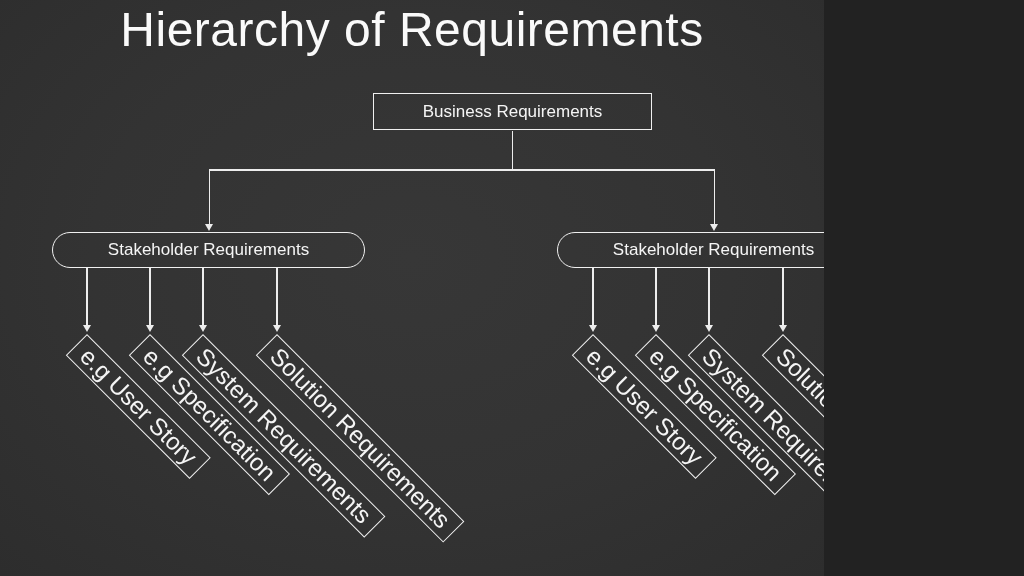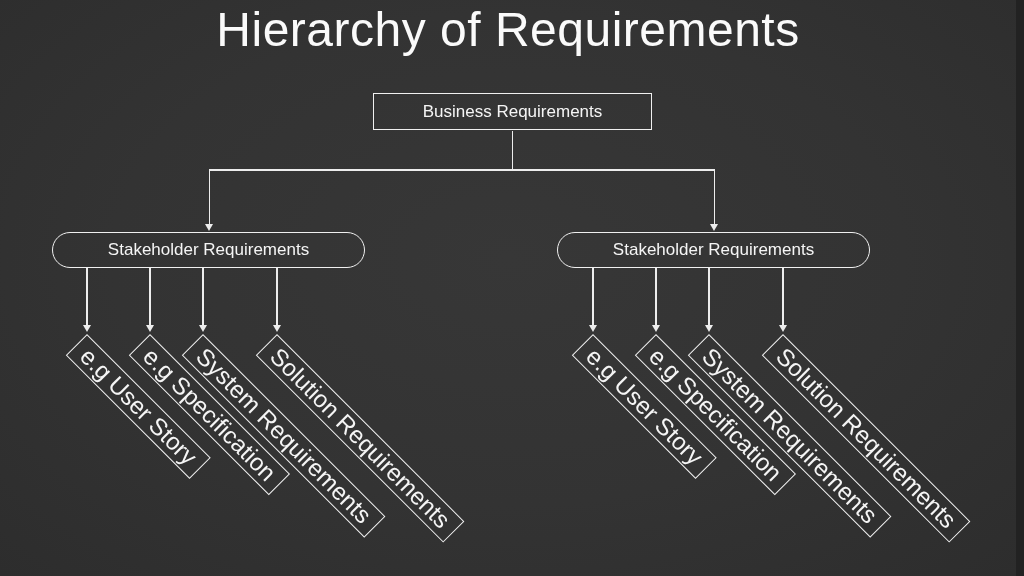--- a/index.html
+++ b/index.html
@@ -2,21 +2,21 @@
 <html><head>
 <meta charset="utf-8">
 <style>
   html, body {
     margin: 0;
     padding: 0;
     background: #222;
   }
   .canvas {
     position: relative;
-    width: 1016px;
+    width: 824px;
     height: 576px;
     overflow: hidden;
     background: radial-gradient(ellipse at 50% 45%, #373737 0%, #333333 55%, #2d2d2d 100%);
     font-family: "Liberation Sans", sans-serif;
   }
   .title {
     position: absolute;
     top: 2px;
     left: 0;
     width: 100%;

